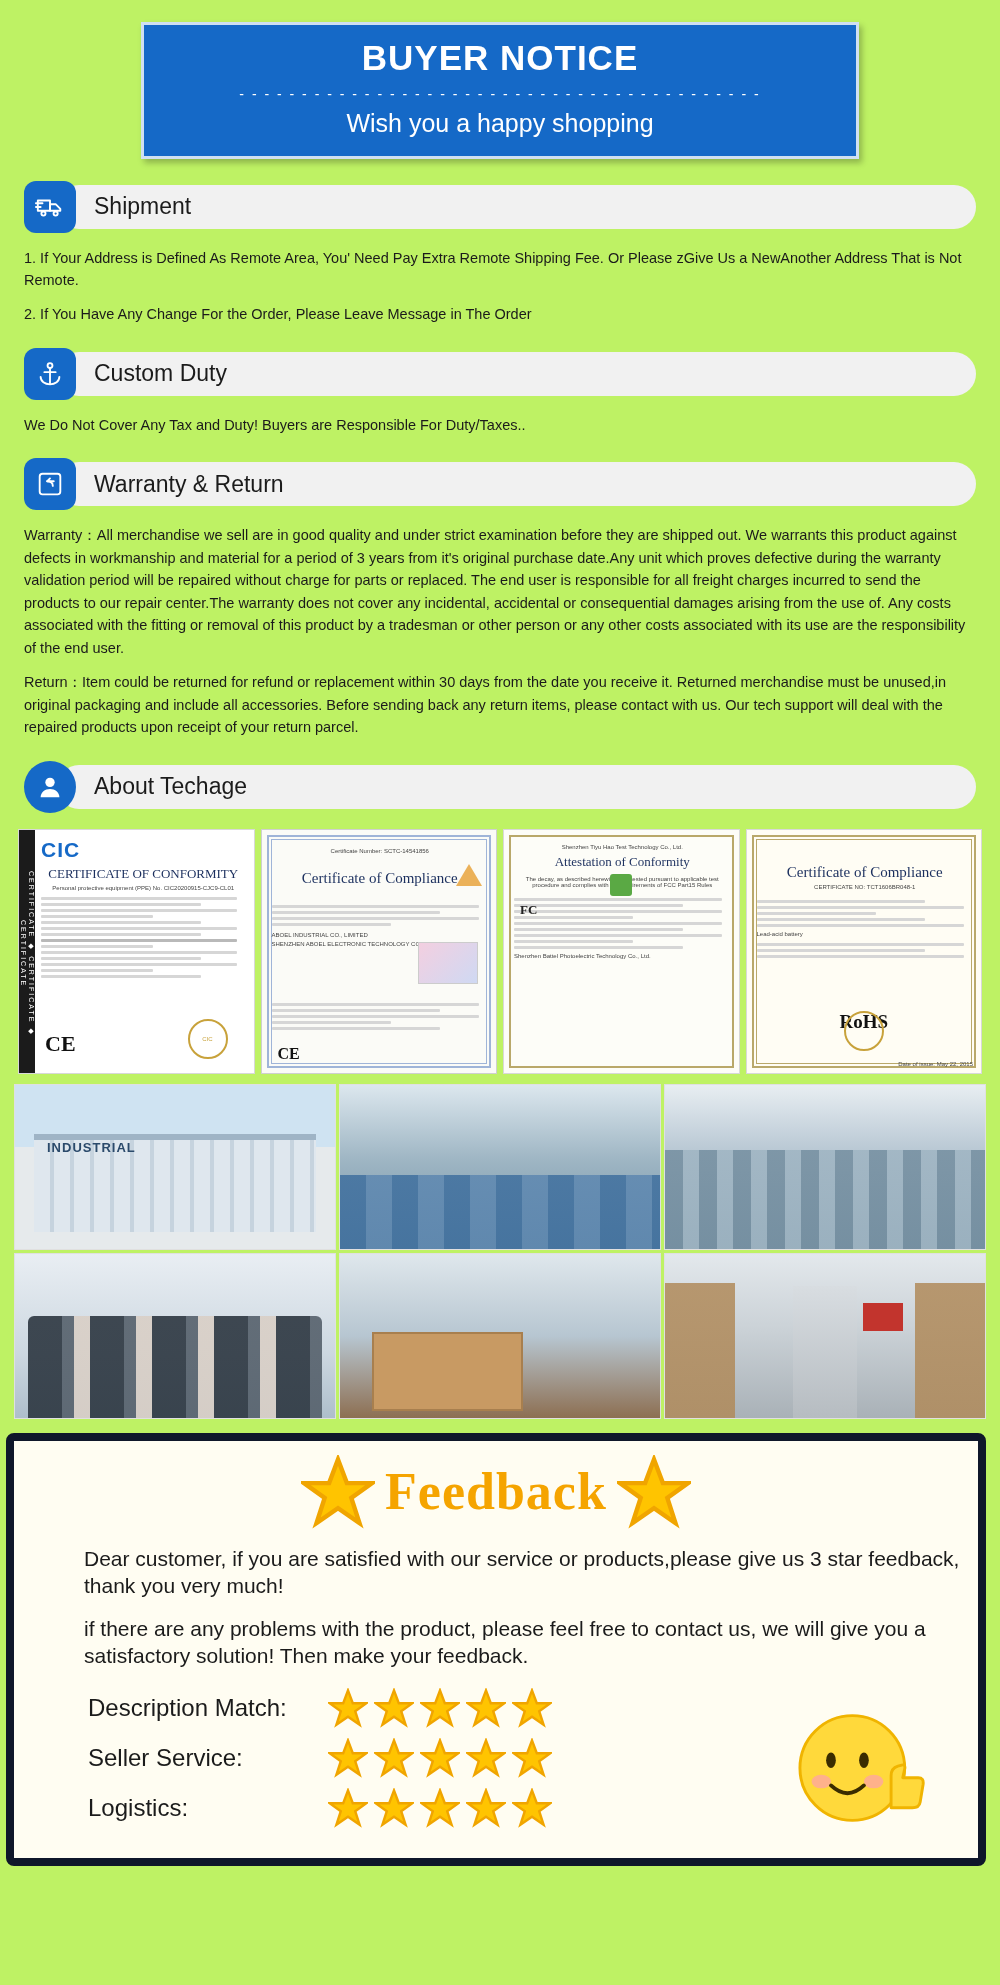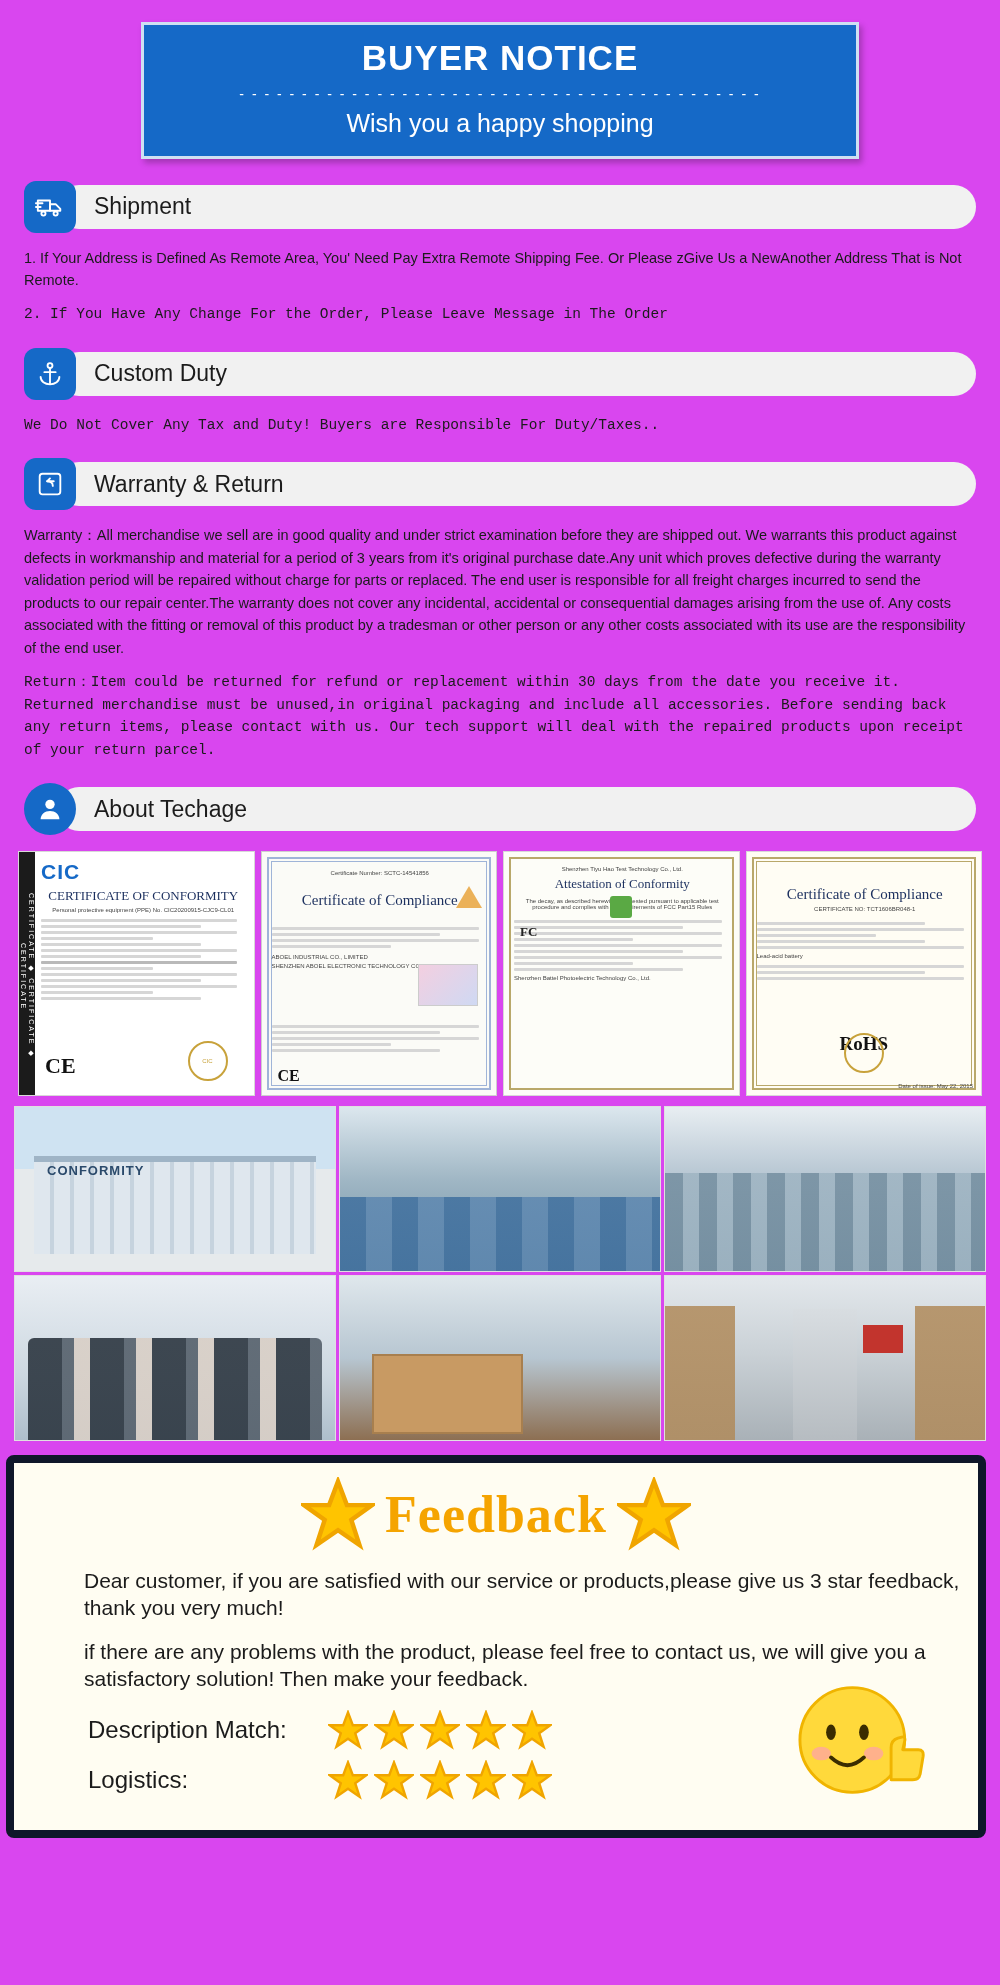--- a/index.html
+++ b/index.html
@@ -6,21 +6,21 @@
   html, body {
     margin: 0;
     padding: 0;
     background: #ffffff;
     font-family: "Liberation Sans", sans-serif;
   }
   .page {
     width: 1000px;
     min-height: 1985px;
     margin: 0 auto;
-    background: #d946ef;
+    background: #bef264;
     position: relative;
     padding: 0;
   }
 
   
   .banner-wrap {
     display: flex;
     justify-content: center;
     padding-top: 22px;
   }
@@ -95,21 +95,21 @@
   }
 
   
   .body-text {
     margin: 14px 24px 0 24px;
     font-size: 14.5px;
     line-height: 1.55;
     color: #1b1b1b;
   }
   .body-text p { margin: 0 0 12px 0; }
-  .body-text p:last-child { margin-bottom: 0; font-family: Liberation Mono, monospace; }
+  .body-text p:last-child { margin-bottom: 0; }
 
   
   .certs {
     display: flex;
     gap: 6px;
     margin: 16px 18px 0 18px;
     align-items: stretch;
   }
   .cert {
     flex: 1;
@@ -550,21 +550,21 @@
         </div>
       </div>
       <div class="rohs">RoHS</div>
       <div class="seal" style="left:50%;transform:translateX(-50%);bottom:22px"></div>
       <div class="cert-sub" style="position:absolute;right:8px;bottom:6px">Date of issue: May 22, 2015</div>
     </div>
   </div>
 
   <div class="photos">
     <div class="photo ph-factory">
-      <div class="sign">CONFORMITY</div>
+      <div class="sign">INDUSTRIAL</div>
     </div>
     <div class="photo ph-assembly"></div>
     <div class="photo ph-lines"></div>
     <div class="photo ph-meeting"></div>
     <div class="photo ph-packing"></div>
     <div class="photo ph-warehouse">
       <div class="aisle"></div>
       <div class="redbox"></div>
     </div>
   </div>
@@ -598,20 +598,40 @@
             </svg>
           <svg viewBox="0 0 100 100">
               <polygon class="star-y" points="50,6 62,38 96,38 68,58 79,92 50,72 21,92 32,58 4,38 38,38"></polygon>
             </svg>
           <svg viewBox="0 0 100 100">
               <polygon class="star-y" points="50,6 62,38 96,38 68,58 79,92 50,72 21,92 32,58 4,38 38,38"></polygon>
             </svg>
         </div>
       </div>
       <div class="fb-row">
+        <div class="fb-label">Seller Service:</div>
+        <div class="fb-stars">
+          <svg viewBox="0 0 100 100">
+              <polygon class="star-y" points="50,6 62,38 96,38 68,58 79,92 50,72 21,92 32,58 4,38 38,38"></polygon>
+            </svg>
+          <svg viewBox="0 0 100 100">
+              <polygon class="star-y" points="50,6 62,38 96,38 68,58 79,92 50,72 21,92 32,58 4,38 38,38"></polygon>
+            </svg>
+          <svg viewBox="0 0 100 100">
+              <polygon class="star-y" points="50,6 62,38 96,38 68,58 79,92 50,72 21,92 32,58 4,38 38,38"></polygon>
+            </svg>
+          <svg viewBox="0 0 100 100">
+              <polygon class="star-y" points="50,6 62,38 96,38 68,58 79,92 50,72 21,92 32,58 4,38 38,38"></polygon>
+            </svg>
+          <svg viewBox="0 0 100 100">
+              <polygon class="star-y" points="50,6 62,38 96,38 68,58 79,92 50,72 21,92 32,58 4,38 38,38"></polygon>
+            </svg>
+        </div>
+      </div>
+      <div class="fb-row">
         <div class="fb-label">Logistics:</div>
         <div class="fb-stars">
           <svg viewBox="0 0 100 100">
               <polygon class="star-y" points="50,6 62,38 96,38 68,58 79,92 50,72 21,92 32,58 4,38 38,38"></polygon>
             </svg>
           <svg viewBox="0 0 100 100">
               <polygon class="star-y" points="50,6 62,38 96,38 68,58 79,92 50,72 21,92 32,58 4,38 38,38"></polygon>
             </svg>
           <svg viewBox="0 0 100 100">
               <polygon class="star-y" points="50,6 62,38 96,38 68,58 79,92 50,72 21,92 32,58 4,38 38,38"></polygon>

